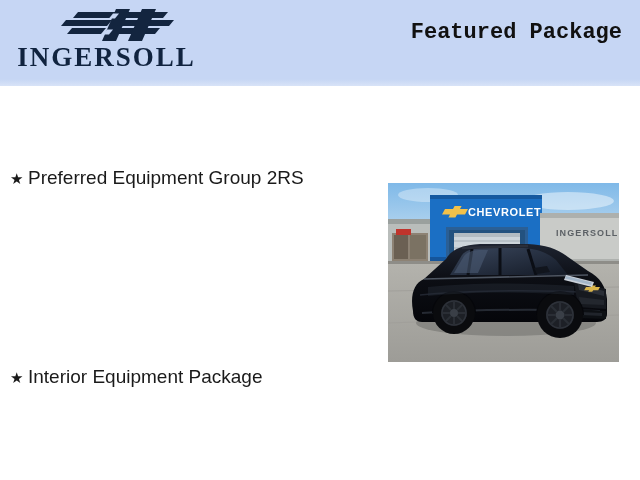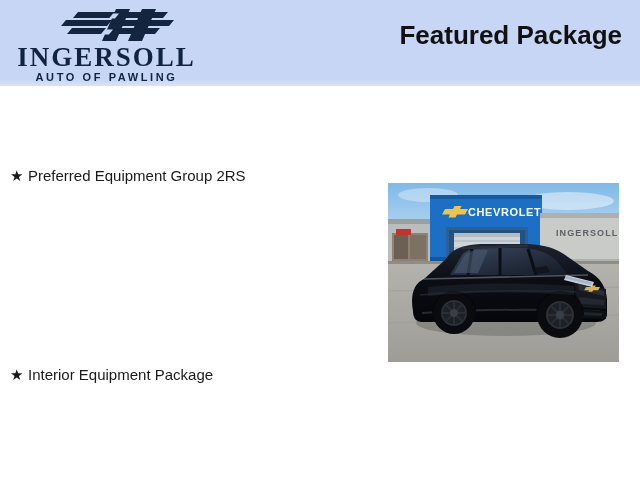--- a/index.html
+++ b/index.html
@@ -71,22 +71,22 @@
     color: #10233f;
     line-height: 1;
     white-space: nowrap;
   }
 
   
   .header-title {
     position: absolute;
     right: 18px;
     top: 20px;
-    font-family: Liberation Sans, sans-serif;
-    font-size: 26px;
+    font-family: Liberation Mono, monospace;
+    font-size: 22px;
     font-weight: 700;
     color: #111111;
     letter-spacing: 0px;
     white-space: nowrap;
   }
 
   
   .content {
     position: absolute;
     left: 0;
@@ -114,21 +114,21 @@
 
   .feature-bullet {
     font-size: 15px;
     color: #1a1a1a;
     line-height: 1;
     width: 18px;
     flex: 0 0 18px;
   }
   .feature-label {
     font-family: "Liberation Sans", sans-serif;
-    font-size: 15px;
+    font-size: 19px;
     color: #1a1a1a;
     line-height: 1.1;
   }
 
   
   .vehicle-photo {
     position: absolute;
     left: 388px;
     top: 97px;
     width: 231px;
@@ -163,21 +163,20 @@
         </g>
         <g fill="#c6d6f4">
           <path d="M57 6.5 L63 6.5 L59 11.5 L53 11.5 Z"></path>
           <path d="M51 22.5 L57 22.5 L53 27.5 L47 27.5 Z"></path>
         </g>
       </svg>
     </div>
 
     <div class="logo-name">INGERSOLL</div>
 
-    <div class="logo-sub">AUTO OF PAWLING</div>
   </div>
 
   <div class="header-title">Featured Package</div>
 </div>
 
 <div class="content">
 
   <div class="feature-list">
 
     <div class="feature-item item-0">

